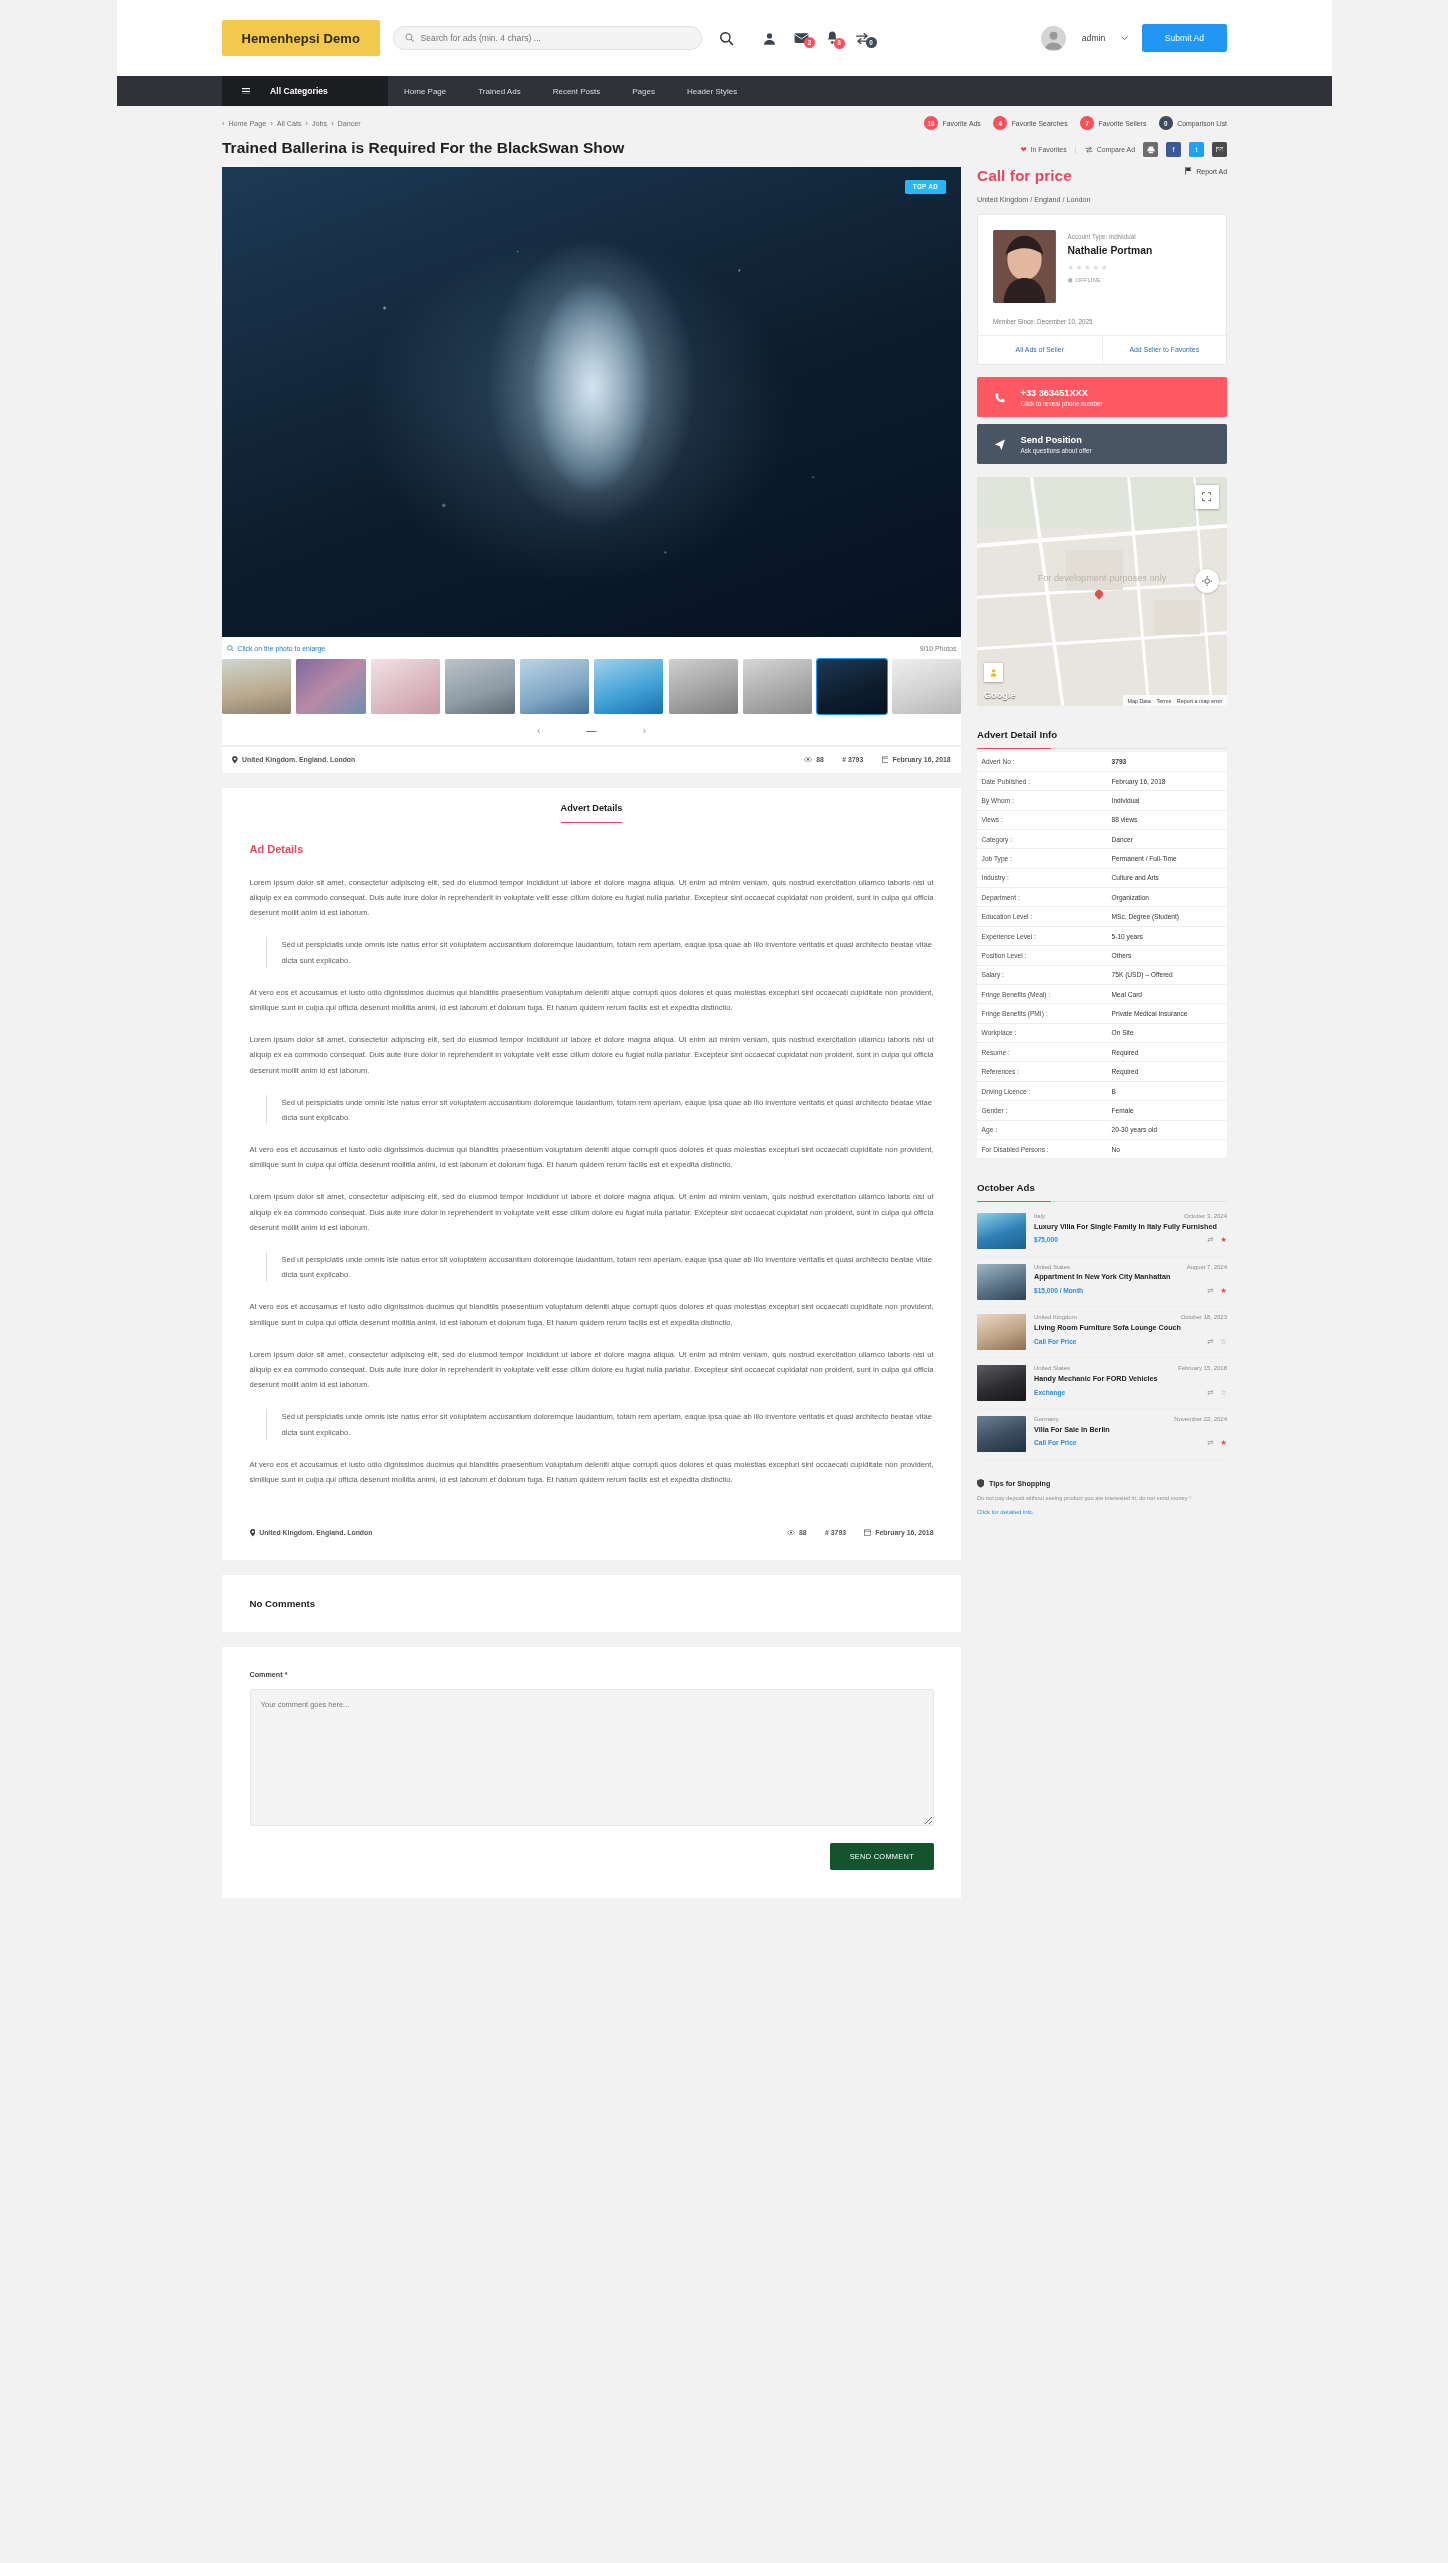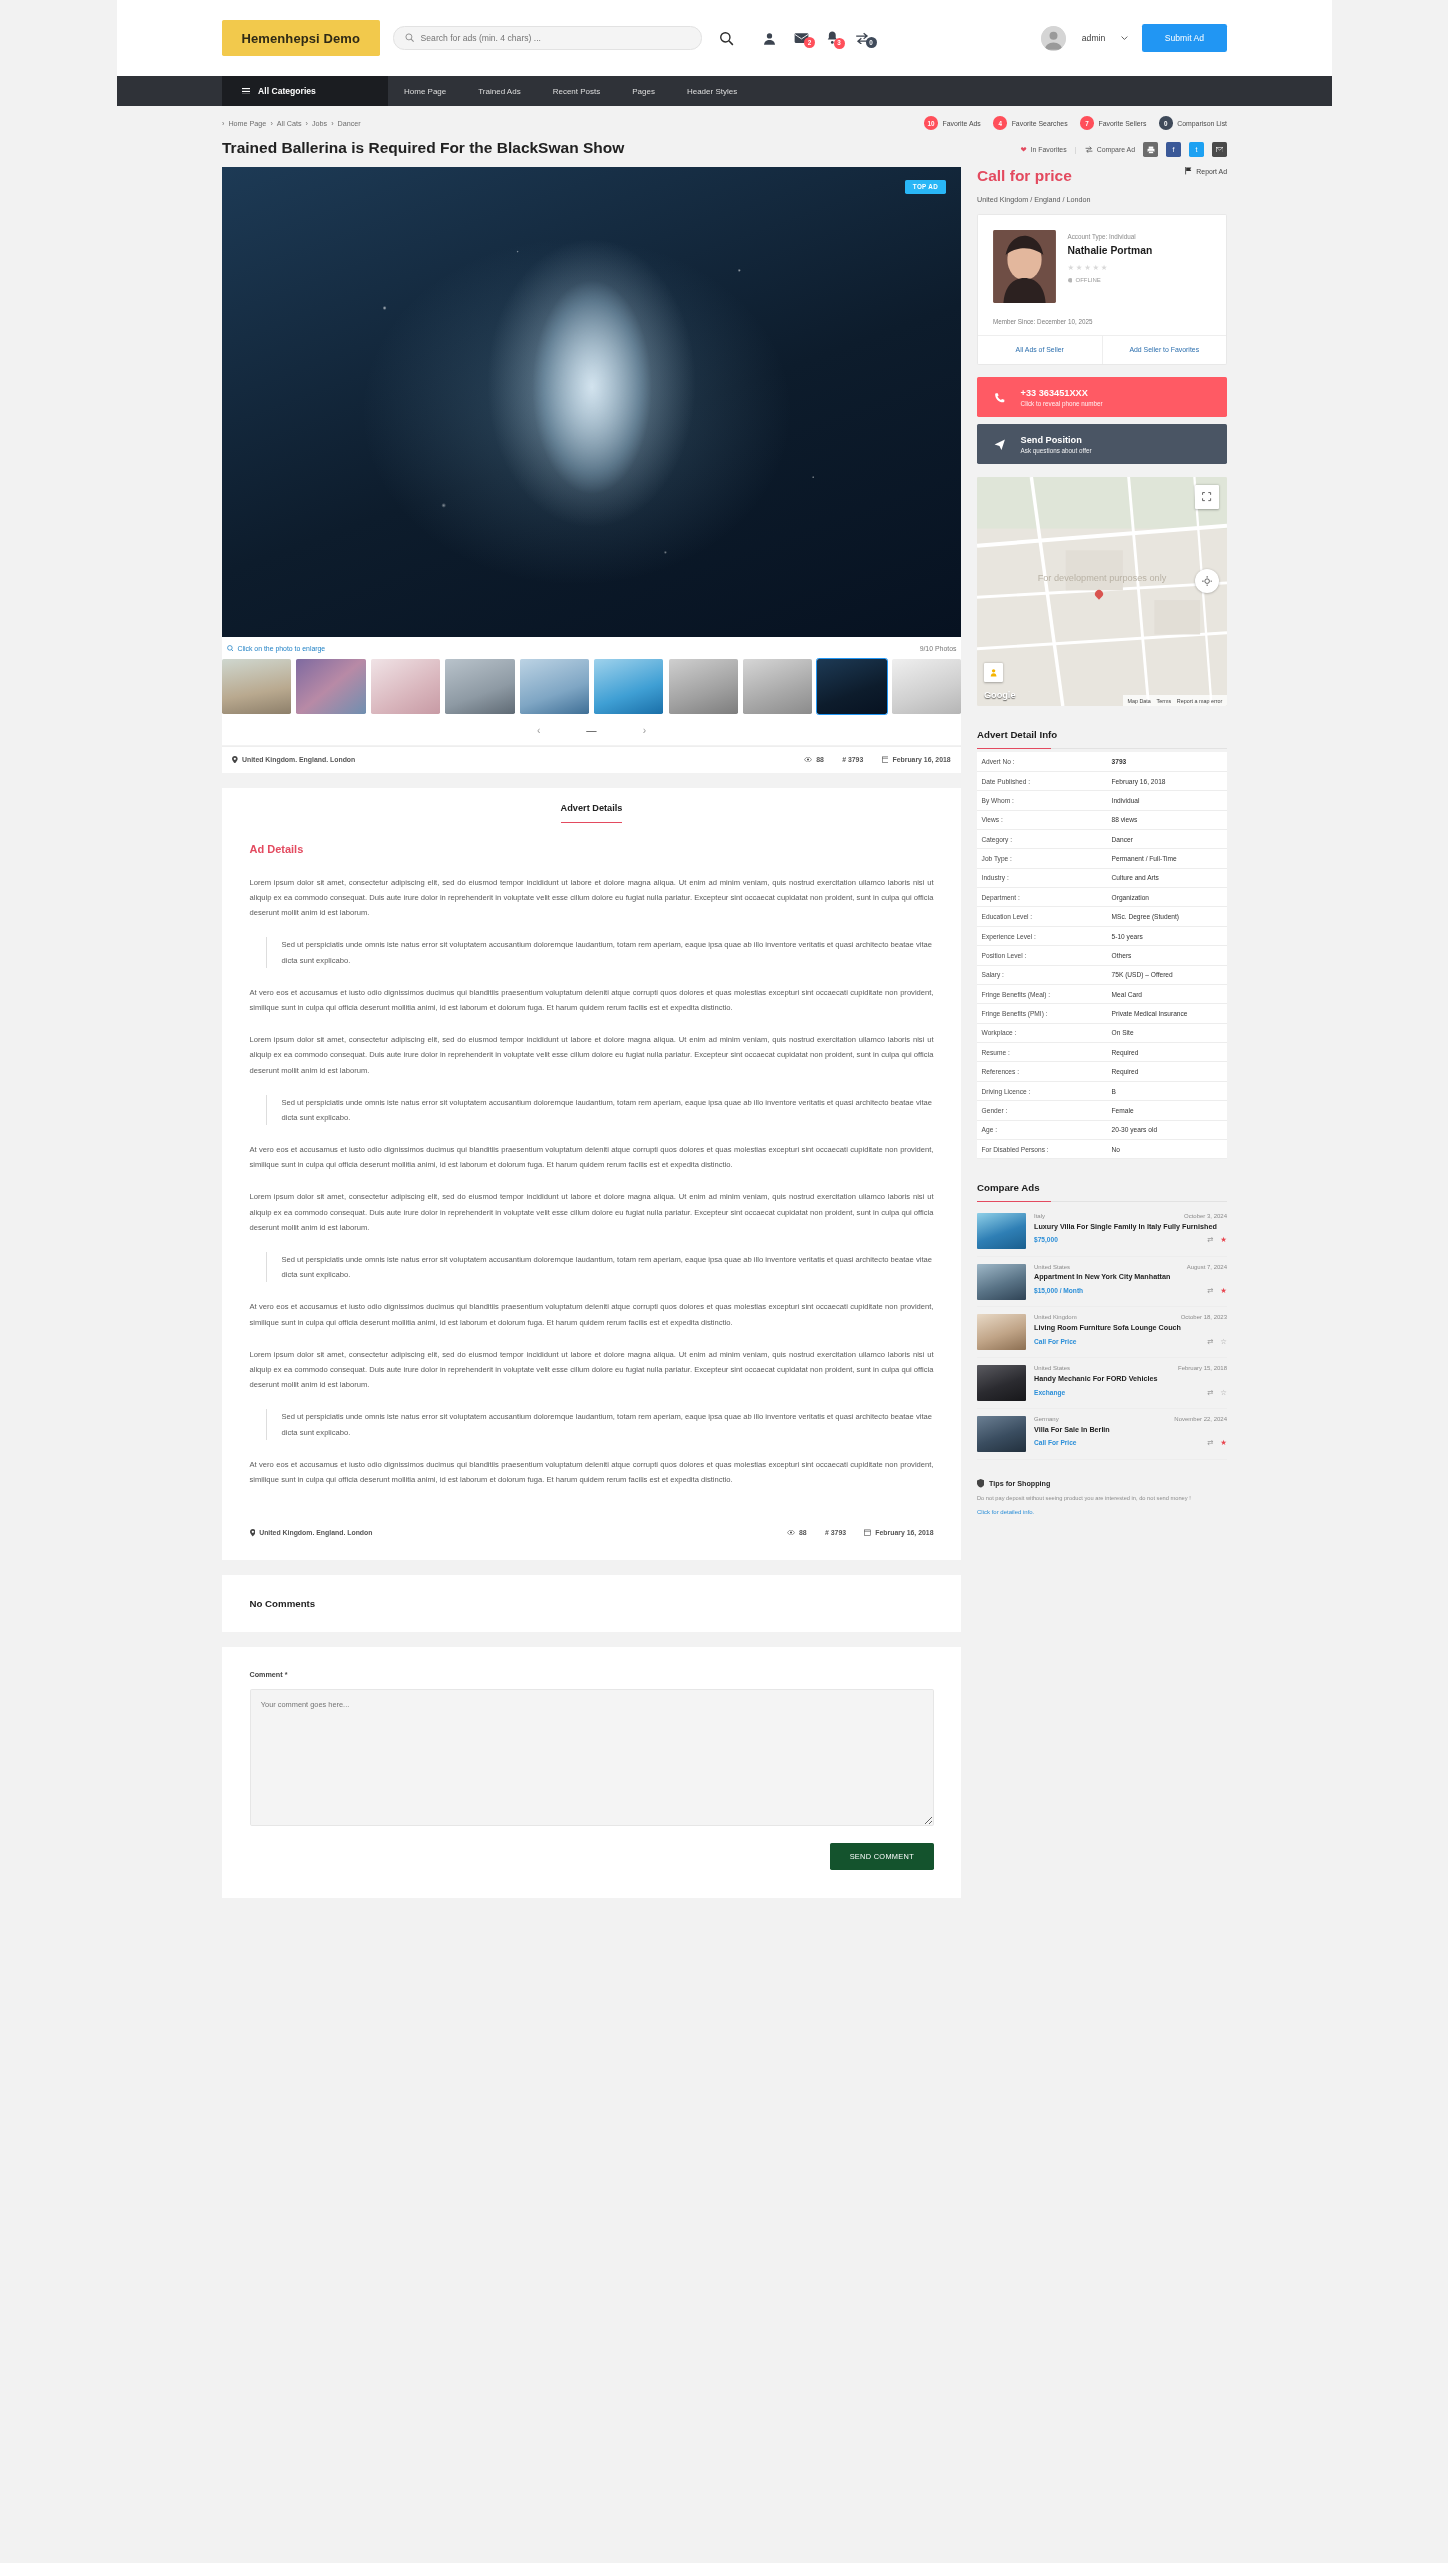--- a/index.html
+++ b/index.html
@@ -46,21 +46,21 @@
   .account-name { font-size: 8.6px; color: #3c3c3c; }
   .submit-ad {
     background: #2196f3; color: #fff; border: 0; border-radius: 2.3px;
     padding: 9.2px 23px; font-size: 8.6px; cursor: pointer; font-family: "Liberation Sans", sans-serif;
   }
 
   
   .navbar { background: #2f3238; height: 30px; }
   .navbar-inner { width: 1005px; margin: 0 auto; display: flex; align-items: stretch; height: 30px; }
   .allcats {
-    background: #1b1d21; color: #fff; display: flex; align-items: center; gap: 8px;
+    background: #1b1d21; color: #fff; display: flex; align-items: center; gap: 20px;
     padding: 0 19.5px; font-size: 8.6px; font-weight: bold; min-width: 166px;
   }
   .navlinks { display: flex; align-items: center; gap: 0; }
   .navlinks a {
     color: #dedede; text-decoration: none; font-size: 8px; padding: 0 16px;
     display: flex; align-items: center; height: 30px;
   }
 
   
   .crumbrow { width: 1005px; margin: 0 auto; display: flex; align-items: center; padding: 10.3px 0 3.4px; }
@@ -766,21 +766,21 @@
               <td class="k">Age :</td>
               <td class="v">20-30 years old</td>
             </tr>
           <tr>
               <td class="k">For Disabled Persons :</td>
               <td class="v">No</td>
             </tr>
         </tbody>
       </table>
 
-      <div class="rt-title">Compare Ads</div>
+      <div class="rt-title">October Ads</div>
       <div class="rt-underline"></div>
       <div class="simlist">
 
         <div class="simrow">
           <div class="simthumb" style="background:linear-gradient(160deg,#8fd0e8,#2f7fb5 55%,#1a5f8e);"></div>
           <div class="simbody">
             <div class="simhead">
               <span>Italy</span>
               <span class="date">October 3, 2024</span>
             </div>

